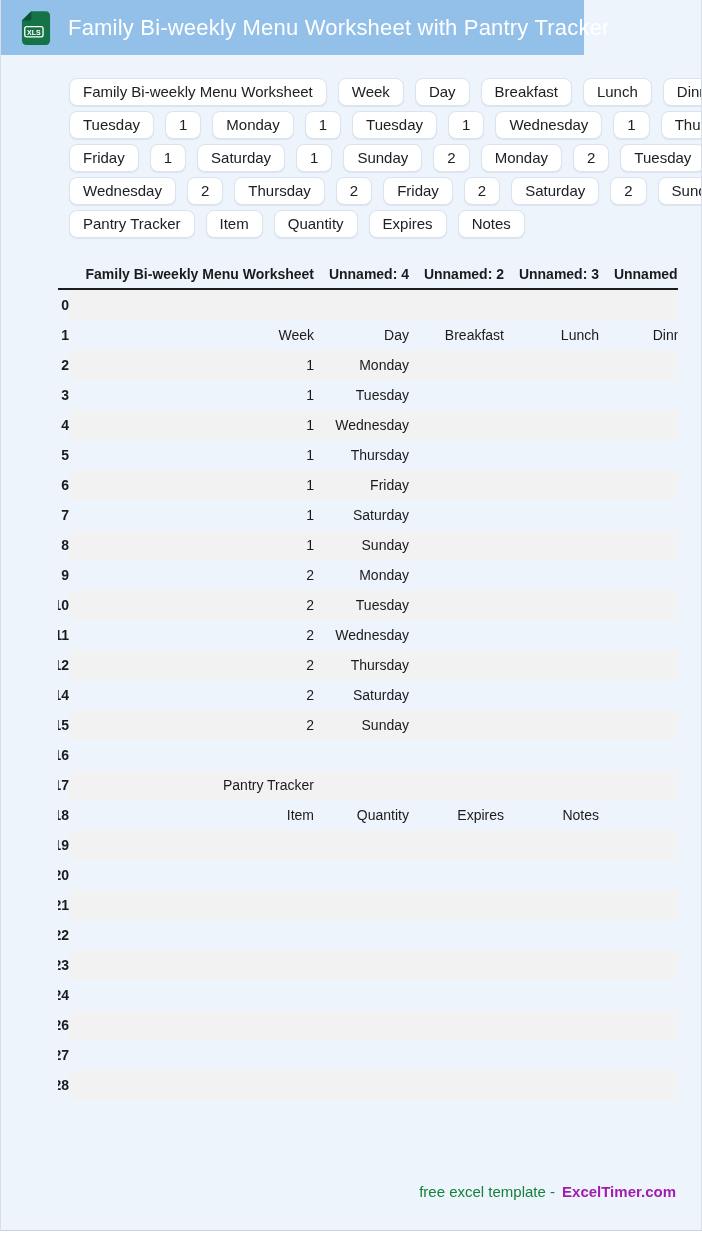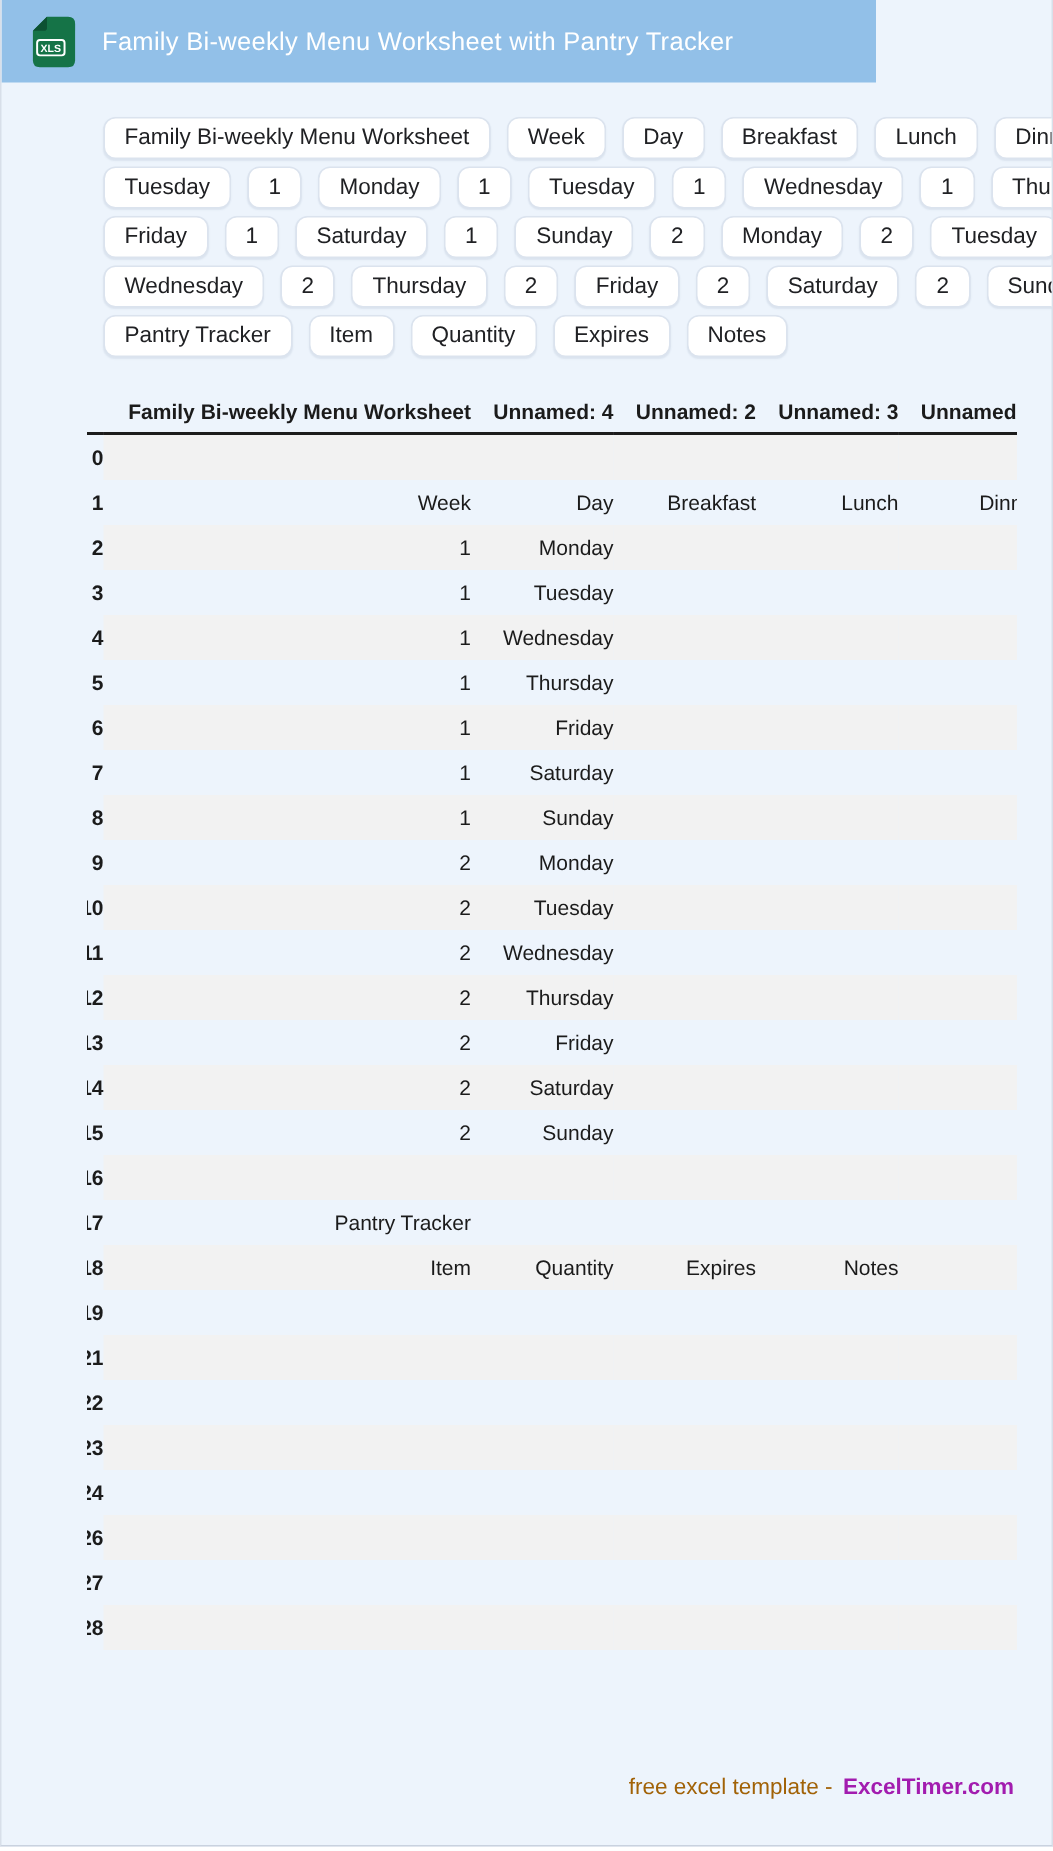--- a/index.html
+++ b/index.html
@@ -21,21 +21,21 @@
   
   .header-bar {
     position:absolute; left:0; top:0;
     width:583px; height:55px;
     background:#92c0e8;
     display:flex; align-items:center;
   }
   .file-icon { margin-left:20px; width:30px; height:36px; flex:0 0 auto; }
   .header-title {
     margin-left:17px;
-    color:#ffffff; font-size:17px; font-weight:400; letter-spacing:0.2px;
+    color:#ffffff; font-size:22px; font-weight:400; letter-spacing:0.2px;
     white-space:nowrap;
   }
   
   .chips { position:absolute; left:68px; top:78px; width:620px; }
   .chip-row { display:flex; gap:11px; margin-bottom:5px; }
   .chip {
     background:#ffffff;
     border:1px solid #dbe3ee;
     border-radius:8px;
     padding:0 13px;
@@ -71,21 +71,21 @@
     height:28px; line-height:28px;
     background:transparent;
   }
   table.df tbody th { font-weight:bold; background:transparent; }
   table.df tbody tr:nth-child(odd) td { background:#f2f2f2; }
   
   .footer {
     position:absolute; top:1183px; right:25px;
     font-size:15px; white-space:nowrap;
   }
-  .footer-label { color:#a16207; }
+  .footer-label { color:#15803d; }
   .footer-brand { color:#a21caf; font-weight:bold; margin-left:7px; text-decoration:none; }
 </style>
 </head>
 <body>
 
 <div class="page">
 
   <div class="header-bar">
     <svg class="file-icon" viewBox="0 0 32 38" xmlns="http://www.w3.org/2000/svg">
       <path d="M11 1 H26 Q31 1 31 6 V32 Q31 37 26 37 H6 Q1 37 1 32 V11 Z" fill="#157347"></path>
@@ -266,28 +266,20 @@
           </tr>
           <tr>
             <th>12</th>
             <td>2</td>
             <td>Thursday</td>
             <td></td>
             <td></td>
             <td></td>
           </tr>
           <tr>
-            <th>13</th>
-            <td>2</td>
-            <td>Friday</td>
-            <td></td>
-            <td></td>
-            <td></td>
-          </tr>
-          <tr>
             <th>14</th>
             <td>2</td>
             <td>Saturday</td>
             <td></td>
             <td></td>
             <td></td>
           </tr>
           <tr>
             <th>15</th>
             <td>2</td>
@@ -322,20 +314,28 @@
           </tr>
           <tr>
             <th>19</th>
             <td></td>
             <td></td>
             <td></td>
             <td></td>
             <td></td>
           </tr>
           <tr>
+            <th>20</th>
+            <td></td>
+            <td></td>
+            <td></td>
+            <td></td>
+            <td></td>
+          </tr>
+          <tr>
             <th>21</th>
             <td></td>
             <td></td>
             <td></td>
             <td></td>
             <td></td>
           </tr>
           <tr>
             <th>22</th>
             <td></td>

